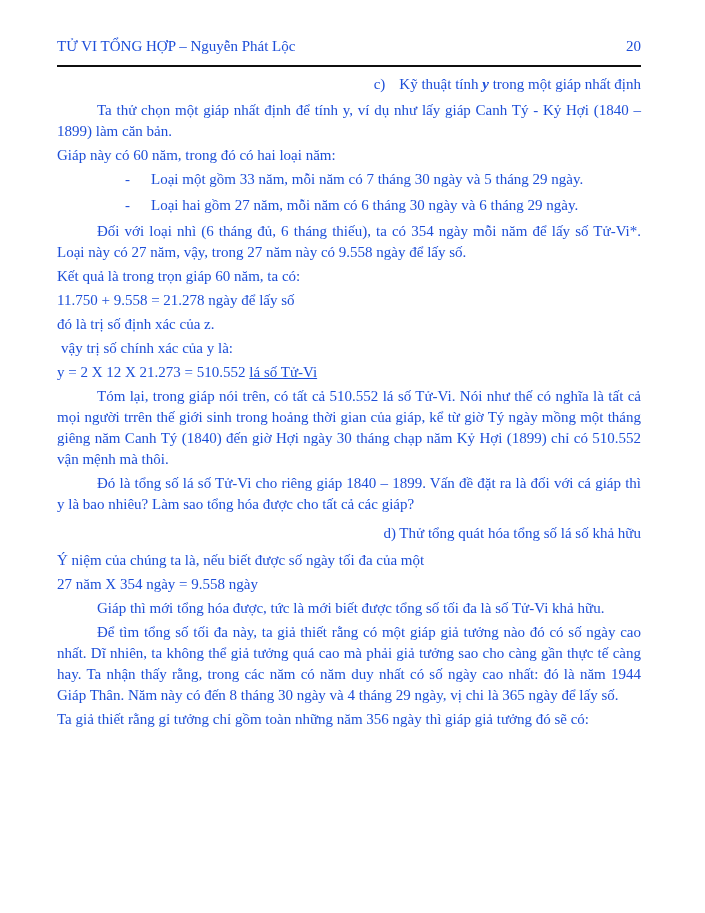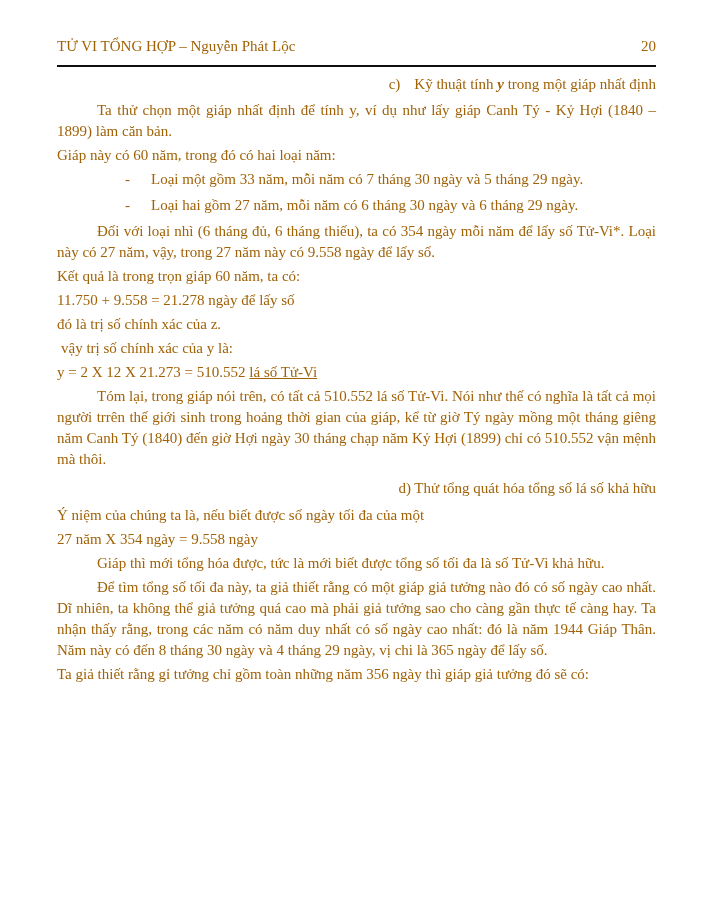--- a/index.html
+++ b/index.html
@@ -6,25 +6,25 @@
     margin: 0;
     padding: 0;
     background: #ffffff;
   }
   .page {
     position: relative;
     width: 705px;
     height: 913px;
     box-sizing: border-box;
     background: #ffffff;
-    padding: 36px 49px 0 57px;
+    padding: 36px 64px 0 57px;
     font-family: "Liberation Serif", "DejaVu Serif", serif;
     font-size: 15px;
     line-height: 21px;
-    color: #a16207;
+    color: #1d4ed8;
     overflow: hidden;
   }
   .header {
     display: flex;
     justify-content: space-between;
     align-items: baseline;
     font-size: 15px;
     line-height: 20px;
   }
   .rule {
@@ -108,28 +108,29 @@
       <span>Loại hai gồm 27 năm, mỗi năm có 6 tháng 30 ngày và 6 tháng 29 ngày.</span>
     </div>
 
 
     <p class="indent">Đối với loại nhì (6 tháng đủ, 6 tháng thiếu), ta có 354 ngày mỗi năm để lấy số Tử-Vi*. Loại này có 27 năm, vậy, trong 27 năm này có 9.558 ngày để lấy số.</p>
 
     <p>Kết quả là trong trọn giáp 60 năm, ta có:</p>
 
     <p>11.750 + 9.558 = 21.278 ngày để lấy số</p>
 
-    <p>đó là trị số chính xác của z.</p>
+    <p>đó là trị số định xác của z.</p>
 
     <p class="lead-space">vậy trị số chính xác của y là:</p>
 
     <p class="formula"><span>y = 2 X 12 X 21.273 = 510.552 </span><span class="underlined">lá số Tử-Vi</span></p>
 
     <p class="indent">Tóm lại, trong giáp nói trên, có tất cả 510.552 lá số Tử-Vi. Nói như thế có nghĩa là tất cả mọi người trrên thế giới sinh trong hoảng thời gian của giáp, kể từ giờ Tý ngày mồng một tháng giêng năm Canh Tý (1840) đến giờ Hợi ngày 30 tháng chạp năm Kỷ Hợi (1899) chỉ có 510.552 vận mệnh mà thôi.</p>
 
+    <p class="indent">Đó là tổng số lá số Tử-Vi cho riêng giáp 1840 – 1899. Vấn đề đặt ra là đối với cá giáp thì y là bao nhiêu? Làm sao tổng hóa được cho tất cả các giáp?</p>
 
     <p class="heading-d">d) Thử tổng quát hóa tổng số lá số khả hữu</p>
 
 
     <p>Ý niệm của chúng ta là, nếu biết được số ngày tối đa của một</p>
 
     <p>27 năm X 354 ngày = 9.558 ngày</p>
 
     <p class="indent">Giáp thì mới tổng hóa được, tức là mới biết được tổng số tối đa là số Tử-Vi khả hữu.</p>
 

